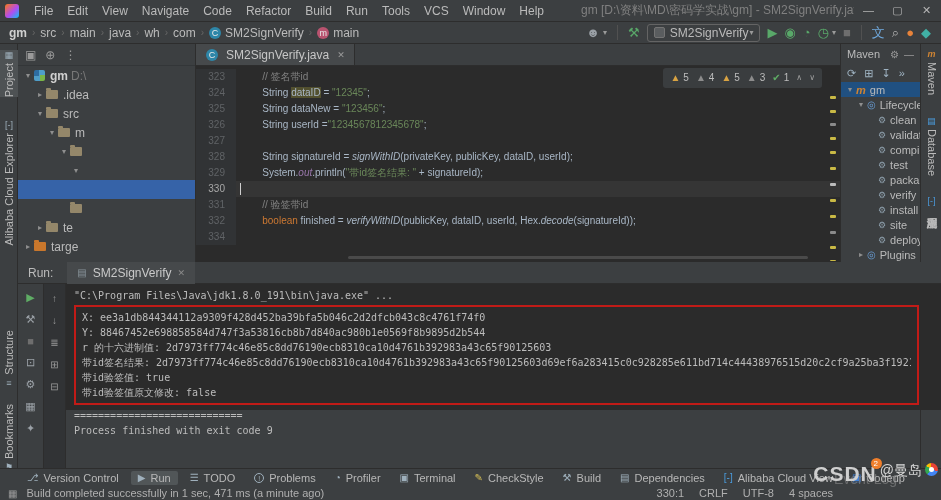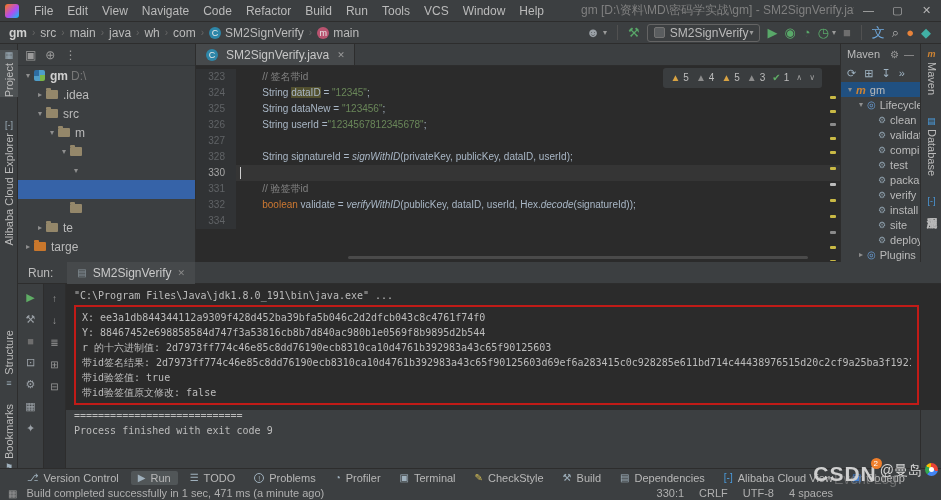--- a/index.html
+++ b/index.html
@@ -279,23 +279,24 @@
         <span class="close">✕</span>
       </div>
     </div>
     <div class="code" id="codearea">
       <div class="cl"><span class="gut">323</span><span class="codepad"></span><span><span class="c-comment">        // 签名带id</span></span></div>
         <div class="cl"><span class="gut">324</span><span class="codepad"></span><span><span class="c-plain">        String </span><span class="c-hl">dataID</span><span class="c-plain"> = </span><span class="c-str">"12345"</span><span class="c-plain">;</span></span></div>
         <div class="cl"><span class="gut">325</span><span class="codepad"></span><span><span class="c-plain">        String dataNew = </span><span class="c-str">"123456"</span><span class="c-plain">;</span></span></div>
         <div class="cl"><span class="gut">326</span><span class="codepad"></span><span><span class="c-plain">        String userId =</span><span class="c-str">"1234567812345678"</span><span class="c-plain">;</span></span></div>
         <div class="cl"><span class="gut">327</span><span class="codepad"></span><span></span></div>
         <div class="cl"><span class="gut">328</span><span class="codepad"></span><span><span class="c-plain">        String signatureId = </span><span class="c-static">signWithID</span><span class="c-plain">(privateKey, publicKey, dataID, userId);</span></span></div>
+        <div class="cl"><span class="gut">329</span><span class="codepad"></span><span><span class="c-plain">        System.</span><span class="c-field">out</span><span class="c-plain">.println(</span><span class="c-str">"带id签名结果: "</span><span class="c-plain"> + signatureId);</span></span></div>
         <div class="cl caret"><span class="gut">330</span><span class="codepad"></span><span class="caretbar"></span><span></span></div>
         <div class="cl"><span class="gut">331</span><span class="codepad"></span><span><span class="c-comment">        // 验签带id</span></span></div>
-        <div class="cl"><span class="gut">332</span><span class="codepad"></span><span><span class="c-plain">        </span><span class="c-kw">boolean</span><span class="c-plain"> validate = </span><span class="c-static">verifyWithID</span><span class="c-plain">(publicKey, dataID, userId, Hex.</span><span class="c-static">decode</span><span class="c-plain">(signatureId));</span></span></div>
+        <div class="cl"><span class="gut">332</span><span class="codepad"></span><span><span class="c-plain">        </span><span class="c-kw">boolean</span><span class="c-plain"> finished = </span><span class="c-static">verifyWithID</span><span class="c-plain">(publicKey, dataID, userId, Hex.</span><span class="c-static">decode</span><span class="c-plain">(signatureId));</span></span></div>
         <div class="cl"><span class="gut">334</span><span class="codepad"></span><span></span></div>
         <div class="insp" id="inspect">
           <span class="it">
             <span style="color: rgb(217, 163, 67);">▲</span>
             <span>5</span>
           </span>
           <span class="it">
             <span style="color: rgb(140, 140, 140);">▲</span>
             <span>4</span>
           </span>

